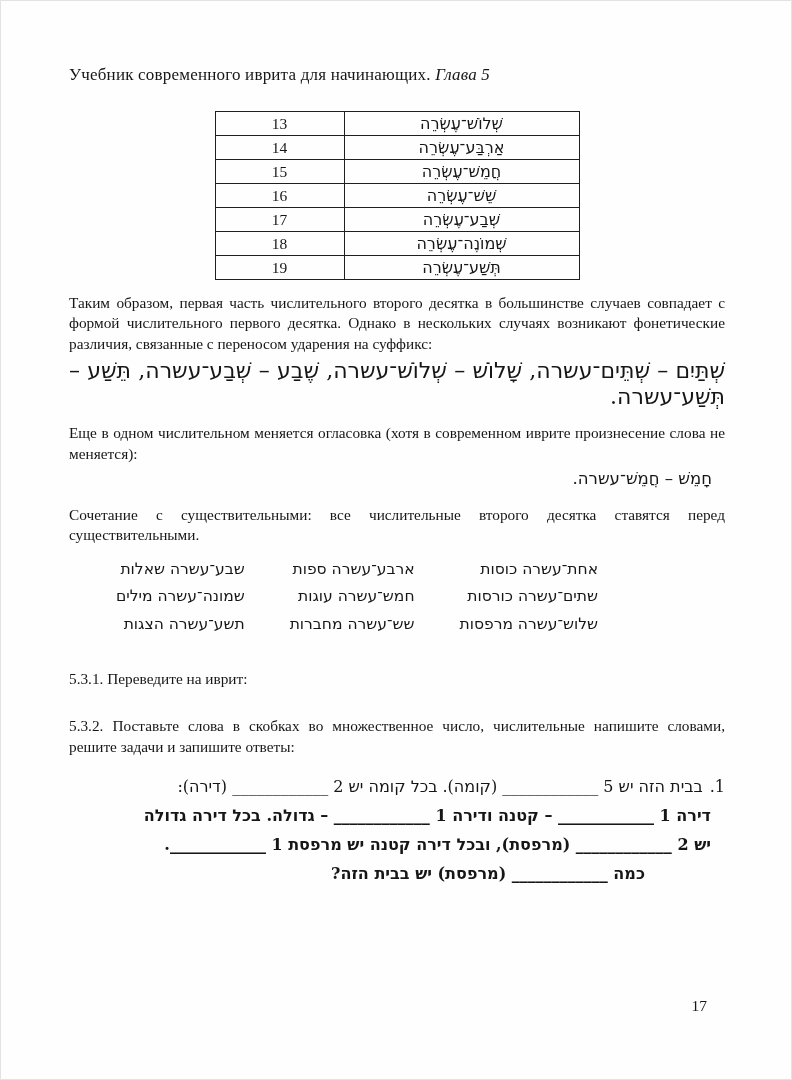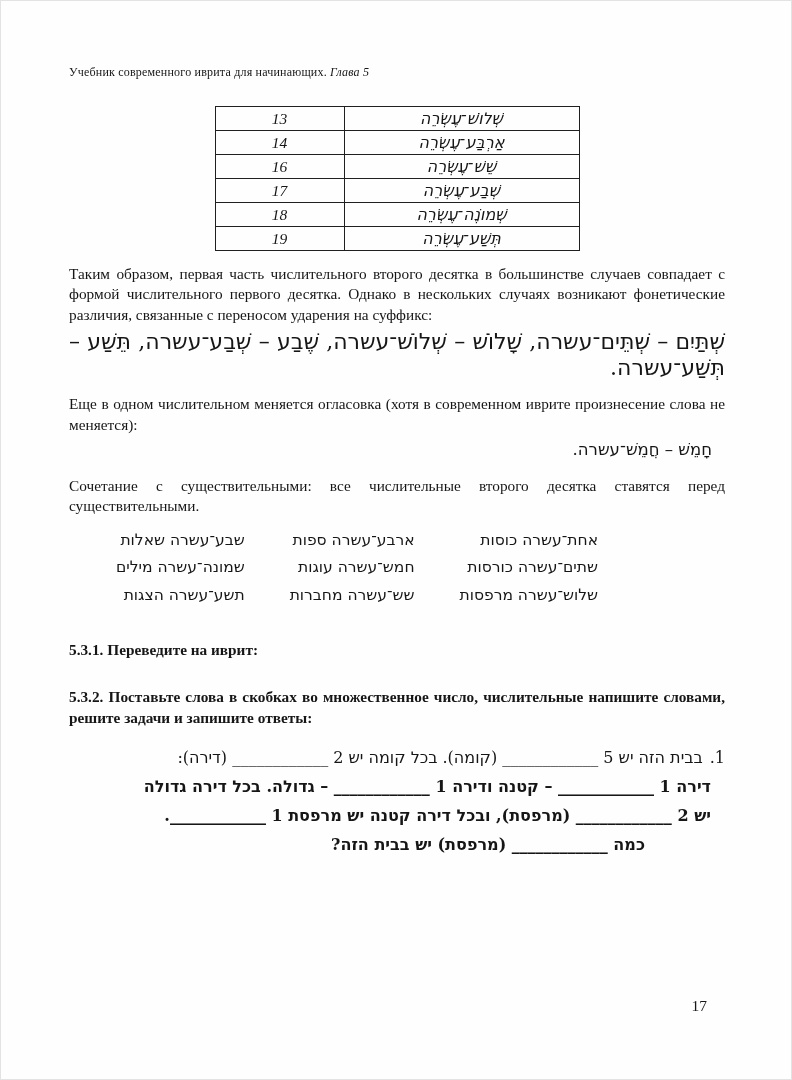--- a/index.html
+++ b/index.html
@@ -11,40 +11,39 @@
     border:1px solid #e3e3e3;
     font-family:"Liberation Serif","DejaVu Serif",serif;
     color:#161616;
     overflow:hidden;
   }
   .content{
     box-sizing:border-box;
     padding:64px 66px 0 68px;
   }
   .running-head{
-    font-size:12px;
+    font-size:17px;
     letter-spacing:.2px;
   }
   .running-head .chapter{font-style:italic;}
   .he{
     font-family:"DejaVu Serif","DejaVu Sans",serif;
     direction:rtl;
     unicode-bidi:isolate;
   }
   table.numerals{
     border-collapse:collapse;
     margin:26px auto 0 auto;
   }
   table.numerals td{
     border:1.6px solid #1f1f1f;
     height:23px;
     text-align:center;
     vertical-align:middle;
     padding:0;
-    font-style:italic;
   }
   td.num-cell{width:128px;font-size:15.5px;}
   td.heb-cell{width:234px;font-size:16px;}
   .para{
     margin-top:13px;
     font-size:15.3px;
     line-height:20.4px;
     text-align:justify;
   }
   .stress-line{
@@ -68,21 +67,21 @@
     display:flex;
     justify-content:space-between;
     direction:rtl;
   }
   .noun-col{
     text-align:right;
     font-size:15.5px;
     line-height:27.5px;
   }
   .ex-heading{
-    font-weight:bold;
+    font-weight:normal;
     font-size:15.3px;
     line-height:21px;
     text-align:justify;
   }
   .ex531-heading{margin-top:30px;}
   .ex531-body{margin-top:12px;}
   .ex532-heading{margin-top:26px;}
   .exercise-block{
     margin-top:15px;
     font-size:16px;
@@ -112,20 +111,24 @@
 
     <table class="numerals">
       <tbody>
         <tr>
           <td class="num-cell">13</td>
           <td class="heb-cell he">שְׁלוֹשׁ־עֶשְׂרֵה</td>
         </tr>
         <tr>
           <td class="num-cell">14</td>
           <td class="heb-cell he">אַרְבַּע־עֶשְׂרֵה</td>
+        </tr>
+        <tr>
+          <td class="num-cell">15</td>
+          <td class="heb-cell he">חֲמֵשׁ־עֶשְׂרֵה</td>
         </tr>
         <tr>
           <td class="num-cell">16</td>
           <td class="heb-cell he">שֵׁשׁ־עֶשְׂרֵה</td>
         </tr>
         <tr>
           <td class="num-cell">17</td>
           <td class="heb-cell he">שְׁבַע־עֶשְׂרֵה</td>
         </tr>
         <tr>

